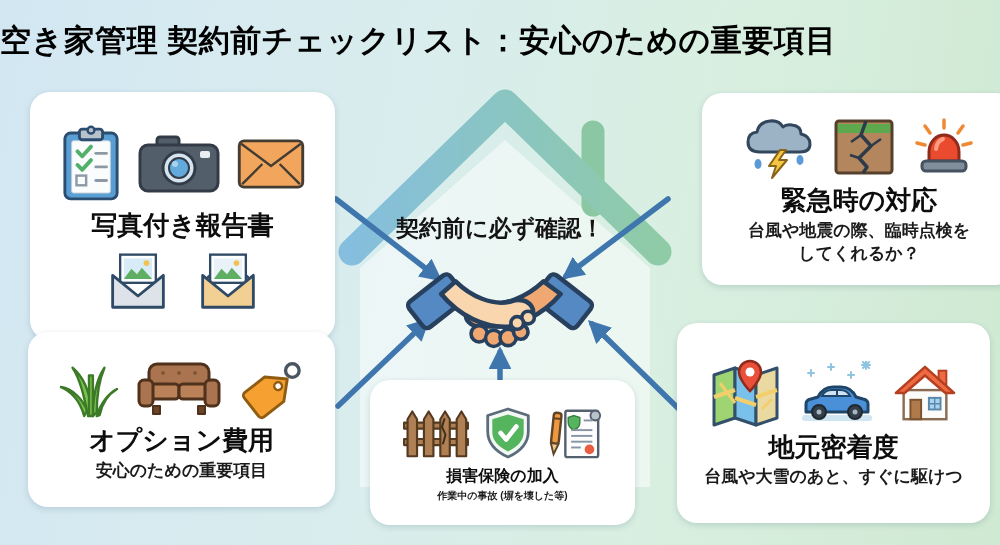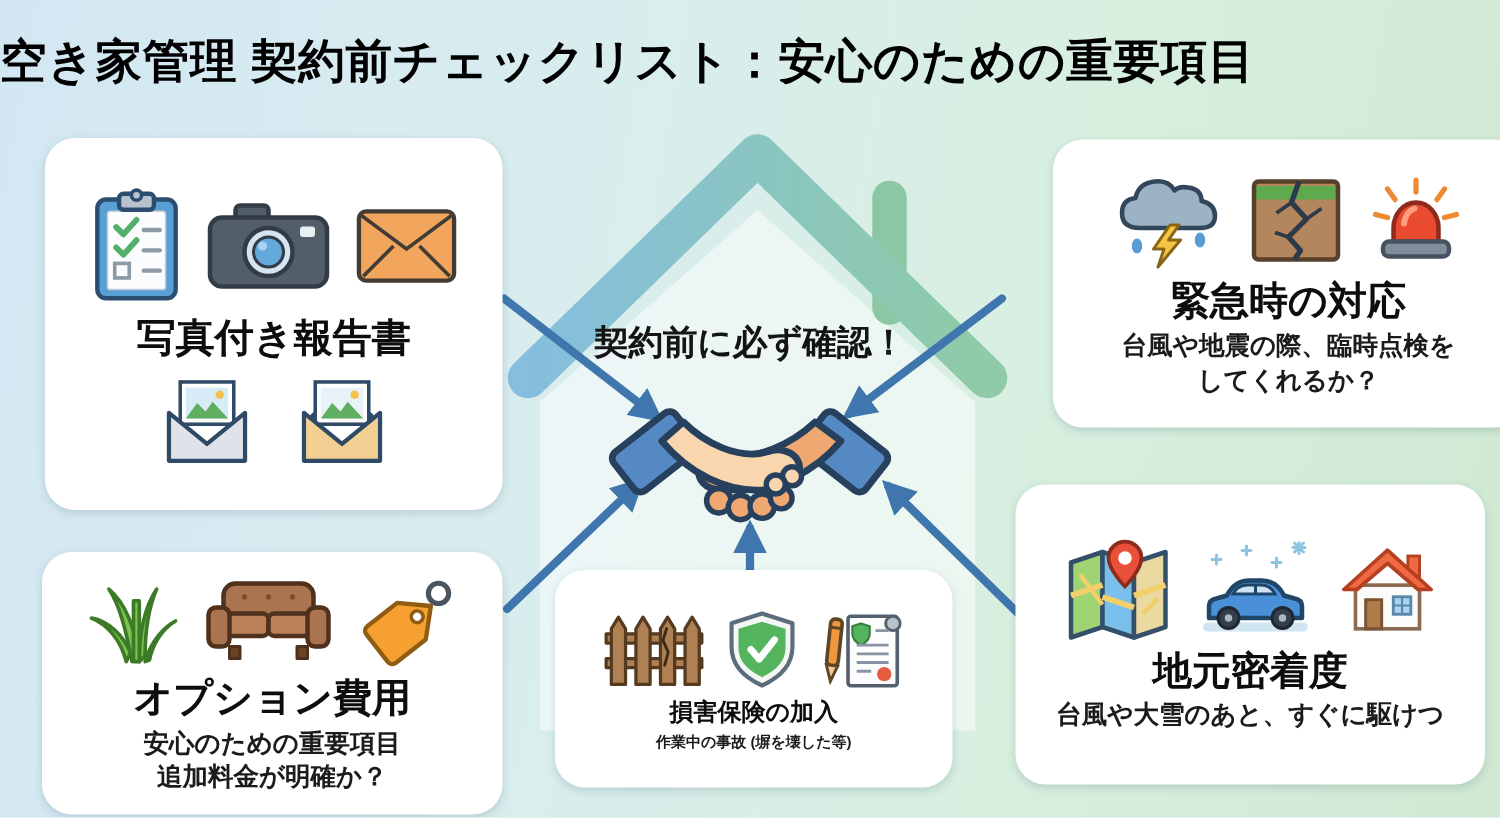--- a/index.html
+++ b/index.html
@@ -168,21 +168,21 @@
         <rect x="10" y="44" width="44" height="10" rx="4" fill="#808e9c" stroke="#46525f" stroke-width="3"></rect>
       </svg>
     </div>
     <h2 class="card-title">緊急時の対応</h2>
     <p class="card-desc">
       <span class="line">台風や地震の際、臨時点検を</span>
       <span class="line">してくれるか？</span>
     </p>
   </section>
 
-  <section class="card" style="left:28px;top:368px;width:307px;height:175px;">
+  <section class="card" style="left:28px;top:332px;width:307px;height:175px;">
     <div class="icon-row">
       <svg width="64" height="58" viewBox="0 0 66 60">
         <g fill="#7cc24f" stroke="#3c7a28" stroke-width="2.5" stroke-linejoin="round">
           <path d="M28,58 C24,42 14,32 4,28 C16,30 26,40 31,52 Z"></path>
           <path d="M32,58 C28,38 24,20 16,8 C28,18 34,36 36,52 Z"></path>
           <path d="M37,58 C37,38 41,20 49,8 C43,22 41,40 41,54 Z"></path>
           <path d="M41,58 C45,44 54,34 62,30 C52,36 46,47 44,57 Z"></path>
           <path d="M33,58 L33,16 L37,16 L37,58 Z"></path>
         </g>
       </svg>
@@ -206,21 +206,20 @@
         <circle cx="56" cy="13" r="7" fill="none" stroke="#4a5560" stroke-width="3.5"></circle>
         <g transform="rotate(-38 35 34)">
           <path d="M12,18 h26 l17,16 -17,16 h-26 a4,4 0 0 1 -4,-4 v-24 a4,4 0 0 1 4,-4 z" fill="#f5a030" stroke="#8f5c12" stroke-width="3" stroke-linejoin="round"></path>
           <circle cx="43" cy="34" r="4" fill="#ffffff" stroke="#8f5c12" stroke-width="2.5"></circle>
         </g>
       </svg>
     </div>
     <h2 class="card-title">オプション費用</h2>
     <p class="card-desc">
       <span class="line">安心のための重要項目</span>
-      <span class="line">追加料金が明確か？</span>
     </p>
   </section>
 
   <section class="card card--insurance" style="left:370px;top:380px;width:265px;height:145px;">
     <div class="icon-row" style="gap:12px;">
       <svg width="72" height="50" viewBox="0 0 78 58">
         <g stroke="#553a20" stroke-width="2.5" stroke-linejoin="round">
           <rect x="2" y="17" width="74" height="7" fill="#b08055"></rect>
           <rect x="2" y="36" width="74" height="7" fill="#b08055"></rect>
           <path d="M6,13 l5.5,-9 5.5,9 v43 h-11 z" fill="#b08055"></path>

